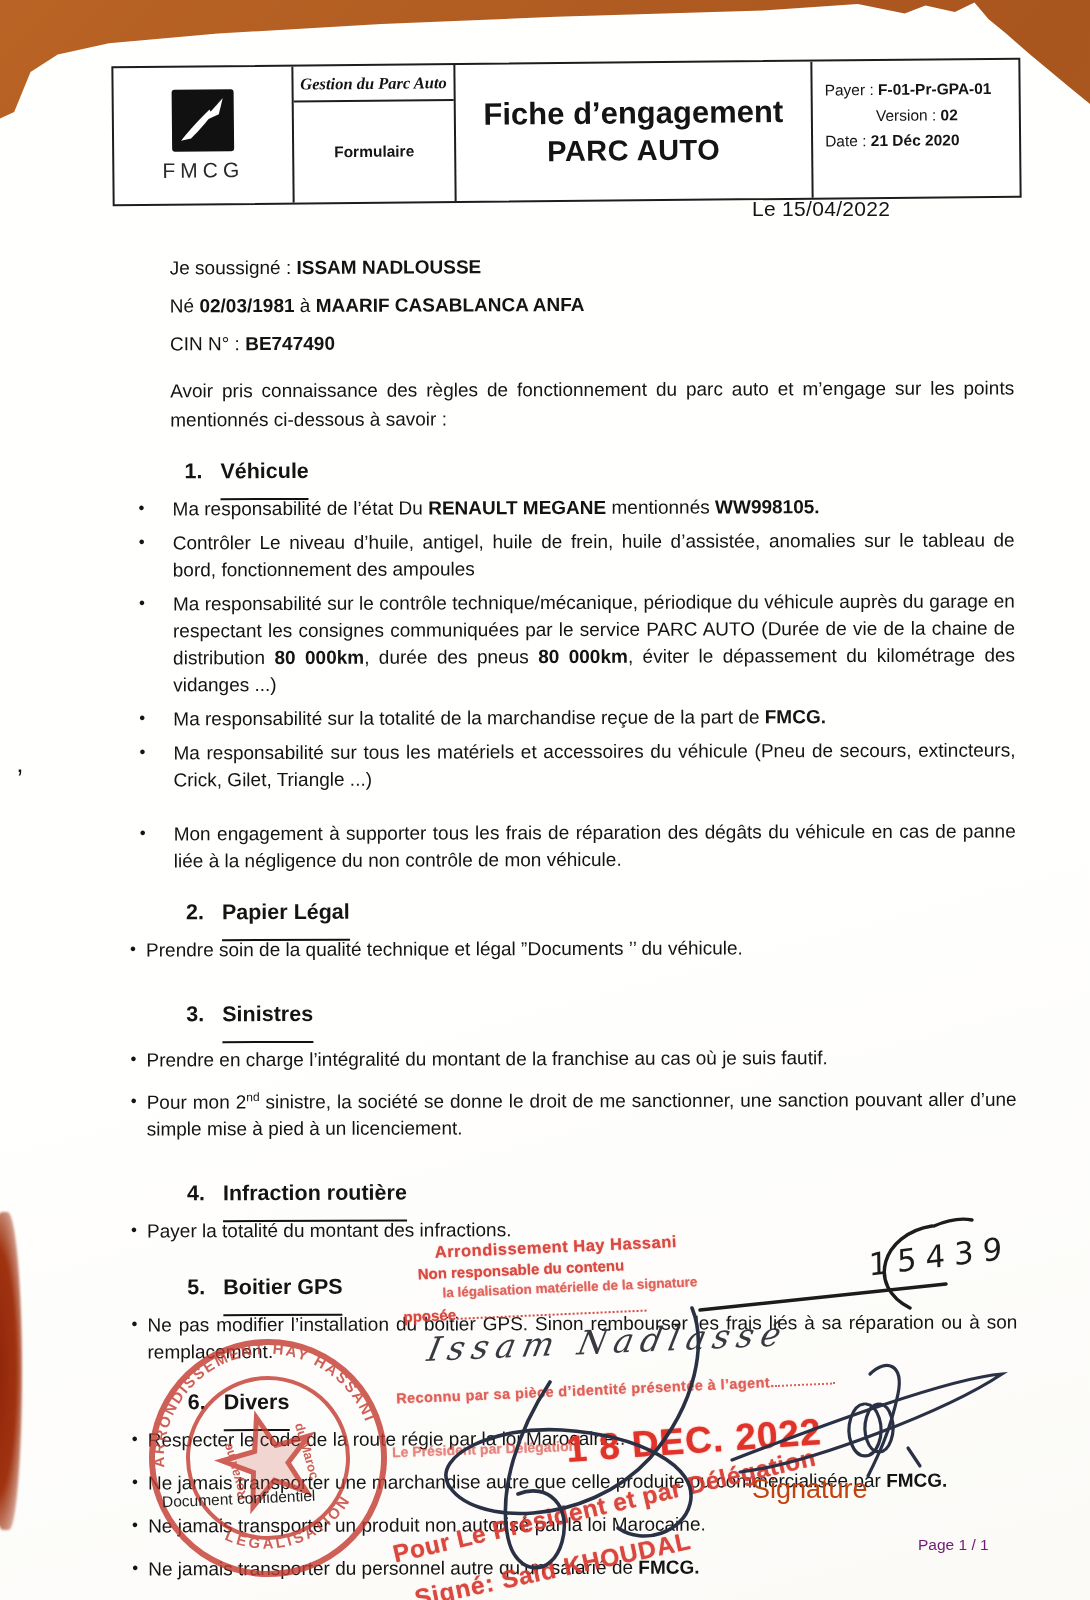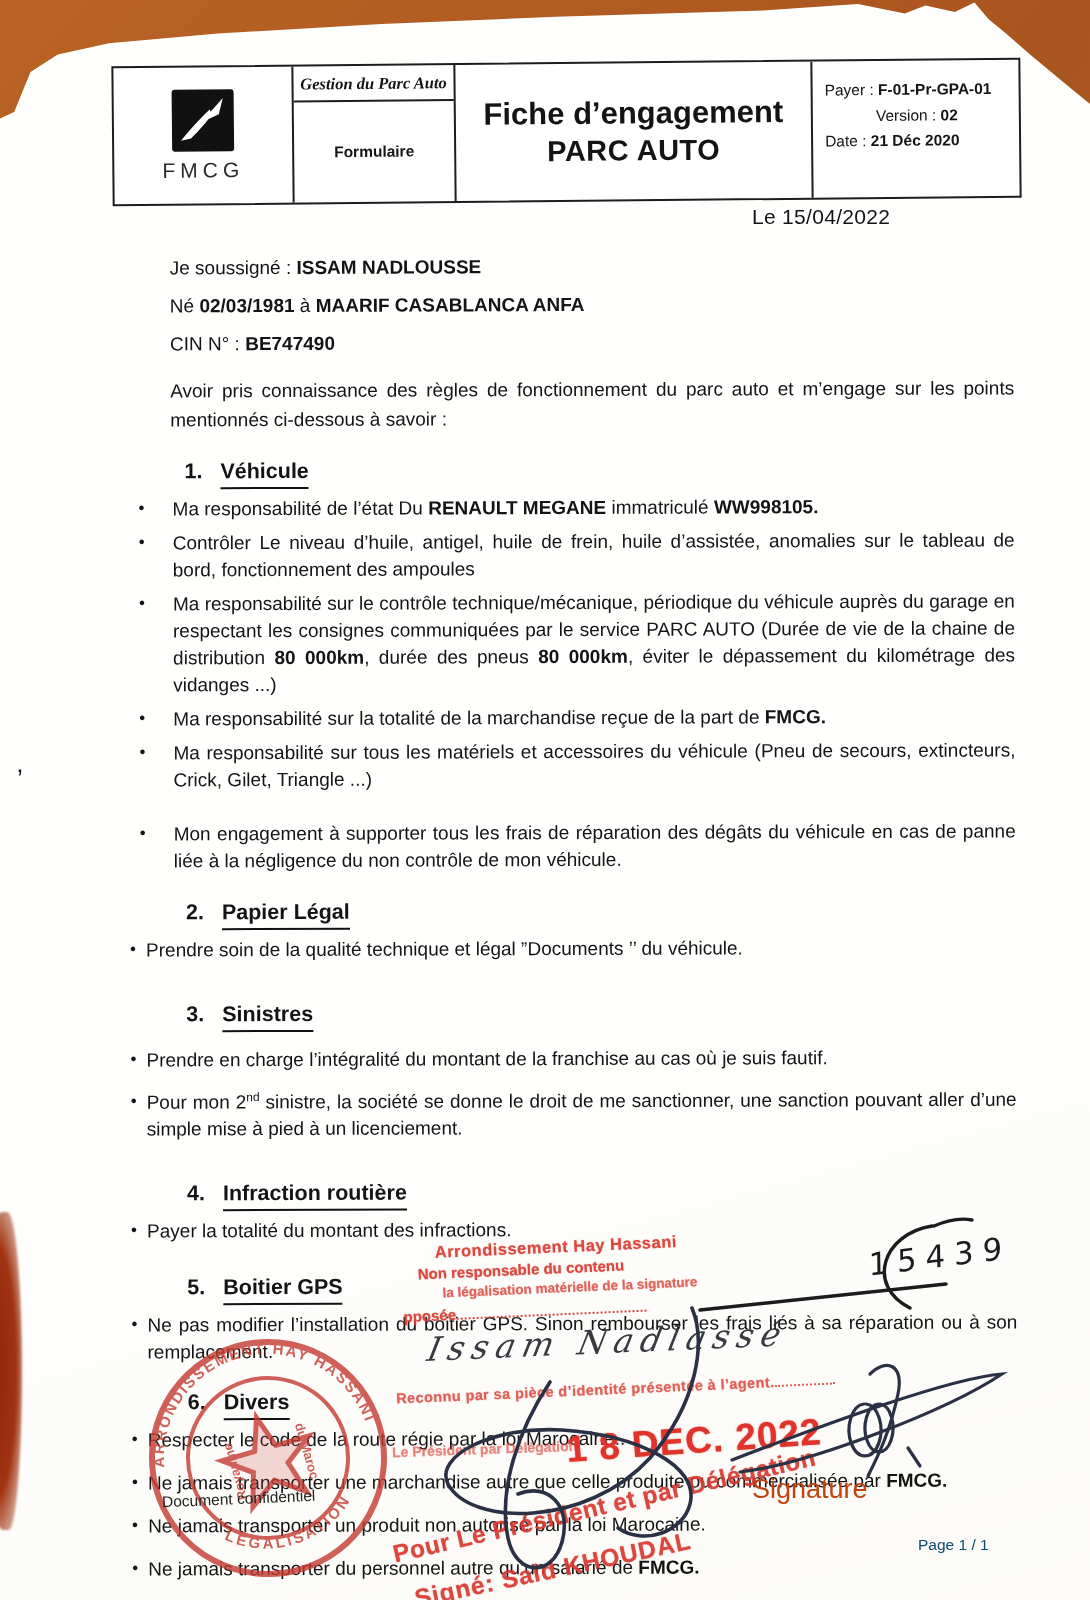--- a/index.html
+++ b/index.html
@@ -30,27 +30,27 @@
   .hdr .c2 .top{border-bottom:2.2px solid #1d1d1d;padding:8px 6px 6px;text-align:center;
     font-family:"Liberation Serif",serif;font-style:italic;font-weight:bold;font-size:16.5px;}
   .hdr .c2 .bot{flex:1;display:flex;align-items:center;justify-content:center;font-weight:bold;font-size:15.5px;}
   .hdr .c3{flex:1;border-right:2.2px solid #1d1d1d;display:flex;flex-direction:column;align-items:center;justify-content:center;line-height:1.25;}
   .t1{font-size:31px;font-weight:bold;}
   .t2{font-size:29px;font-weight:bold;letter-spacing:.5px;}
   .hdr .c4{width:184px;padding:16px 10px 10px 12px;font-size:15.5px;line-height:1.65;}
   .hdr .c4 .mid{text-align:center;}
   .bold{font-weight:bold;}
   
-  .dateline{position:absolute;left:752px;top:205px;font-size:21px;letter-spacing:.3px;}
+  .dateline{position:absolute;left:752px;top:197px;font-size:21px;letter-spacing:.3px;}
   .content{position:absolute;left:128px;top:256px;width:888px;transform:rotate(-.2deg);}
   .intro p{margin:0 0 16px 44px;font-size:19px;}
   .intro .para{margin-top:22px;text-align:justify;line-height:1.5;}
   .sec-h{margin:25px 0 12px 58px;font-size:21.5px;font-weight:bold;}
   .sec-h .num{margin-right:18px;}
-  .sec-h .sec-t{border-bottom:2.6px solid #111;padding-bottom:4px;}
+  .sec-h .sec-t{border-bottom:2.6px solid #111;padding-bottom:15px;}
   .bullet{display:flex;font-size:19px;line-height:1.42;margin:0 0 7px;}
   .bullet .dot{width:34px;text-align:left;padding-left:12px;flex:none;font-size:17px;}
   .lvl1 .btxt{flex:1;text-align:justify;}
   .lvl2 .dot{width:16px;padding-left:2px;}
   .lvl2 .btxt{flex:1;text-align:justify;}
   .gap-top{margin-top:27px;}
   .mb-lg{margin-bottom:15px;}
   sup{font-size:12px;margin-top:24px;}
   .stamp-text{position:absolute;pointer-events:none;color:#d83a31;text-shadow:0 0 1.2px rgba(216,58,49,.75);}
   .leg-stamp{left:436px;top:1237px;transform:rotate(-2.5deg);font-weight:bold;opacity:.92;}
@@ -65,21 +65,21 @@
     font-style:italic;letter-spacing:7px;transform:rotate(-2.5deg) skewX(-14deg);
     font-family:"DejaVu Serif",serif;opacity:.9;
   }
   .id-line{left:396px;top:1380px;font-size:14.5px;transform:rotate(-2.5deg);opacity:.8;font-weight:bold;letter-spacing:.4px;}
   .pres-line{left:392px;top:1441px;font-size:14px;transform:rotate(-2deg);opacity:.62;font-weight:bold;}
   .date-stamp{left:566px;top:1420px;font-size:37px;font-weight:bold;transform:rotate(-4deg);letter-spacing:1px;color:#e03329;text-shadow:0 0 1.5px rgba(224,51,41,.8);}
   .deleg1{left:388px;top:1492px;font-size:24.5px;font-weight:bold;transform:rotate(-13deg);letter-spacing:.5px;opacity:.93;}
   .deleg2{left:412px;top:1556px;font-size:24.5px;font-weight:bold;transform:rotate(-12deg);letter-spacing:1px;opacity:.93;}
   .sig-label{position:absolute;left:752px;top:1474px;font-size:27px;color:#c2410c;}
   .conf{position:absolute;left:162px;top:1490px;font-size:15.5px;transform:rotate(-2.5deg);color:#222;}
-  .page-num{position:absolute;left:918px;top:1536px;font-size:15.5px;color:#0c4a6e;}
+  .page-num{position:absolute;left:918px;top:1536px;font-size:15.5px;color:#701a75;}
   .stray{position:absolute;left:17px;top:748px;font-size:26px;color:#111;}
   svg{position:absolute;pointer-events:none;}
 </style>
 </head>
 <body>
 
 <div class="paper"></div>
 <div class="left-burn"></div>
 
 <div class="hdr">
@@ -113,21 +113,21 @@
   <div class="intro">
     <p><span>Je soussigné : </span><span class="bold">ISSAM NADLOUSSE</span></p>
     <p><span>Né </span><span class="bold">02/03/1981</span><span> à </span><span class="bold">MAARIF CASABLANCA ANFA</span></p>
     <p><span>CIN N° : </span><span class="bold">BE747490</span></p>
     <p class="para">Avoir pris connaissance des règles de fonctionnement du parc auto et m’engage sur les points mentionnés ci-dessous à savoir :</p>
   </div>
 
   <div class="sec-h"><span class="num">1.</span><span class="sec-t">Véhicule</span></div>
   <div class="bullet lvl1">
       <span class="dot">•</span>
-      <div class="btxt"><span>Ma responsabilité de l’état Du </span><span class="bold">RENAULT MEGANE</span><span> immatriculé </span><span class="bold">WW998105.</span></div>
+      <div class="btxt"><span>Ma responsabilité de l’état Du </span><span class="bold">RENAULT MEGANE</span><span> mentionnés </span><span class="bold">WW998105.</span></div>
     </div>
   <div class="bullet lvl1">
       <span class="dot">•</span>
       <div class="btxt"><span>Contrôler Le niveau d’huile, antigel, huile de frein, huile d’assistée, anomalies sur le tableau de bord, fonctionnement des ampoules</span></div>
     </div>
   <div class="bullet lvl1">
       <span class="dot">•</span>
       <div class="btxt"><span>Ma responsabilité sur le contrôle technique/mécanique, périodique du véhicule auprès du garage en respectant les consignes communiquées par le service PARC AUTO (Durée de vie de la chaine de distribution </span><span class="bold">80 000km</span><span>, durée des pneus </span><span class="bold">80 000km</span><span>, éviter le dépassement du kilométrage des vidanges ...)</span></div>
     </div>
   <div class="bullet lvl1">

